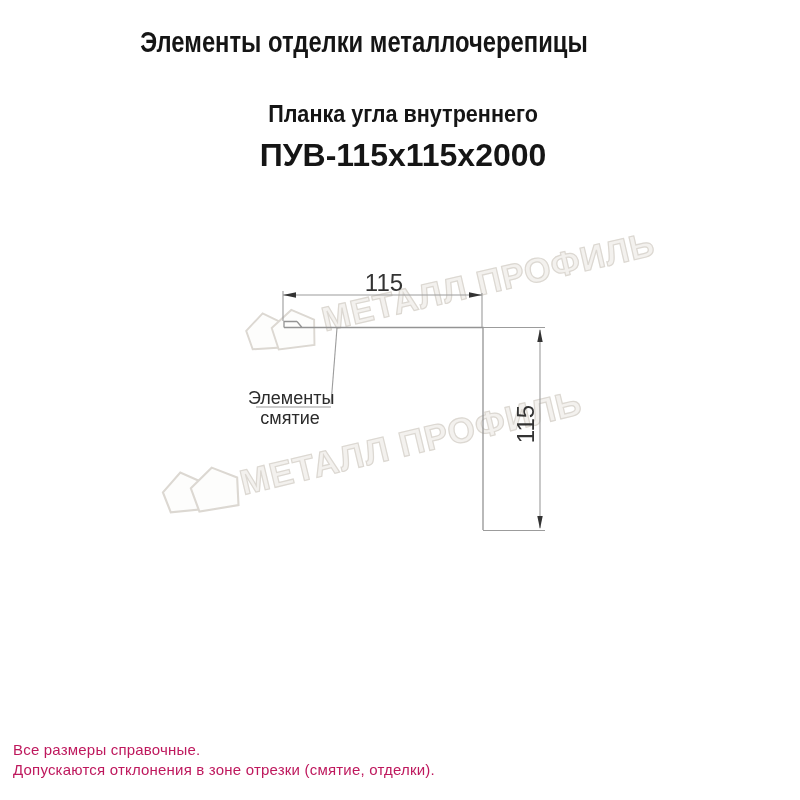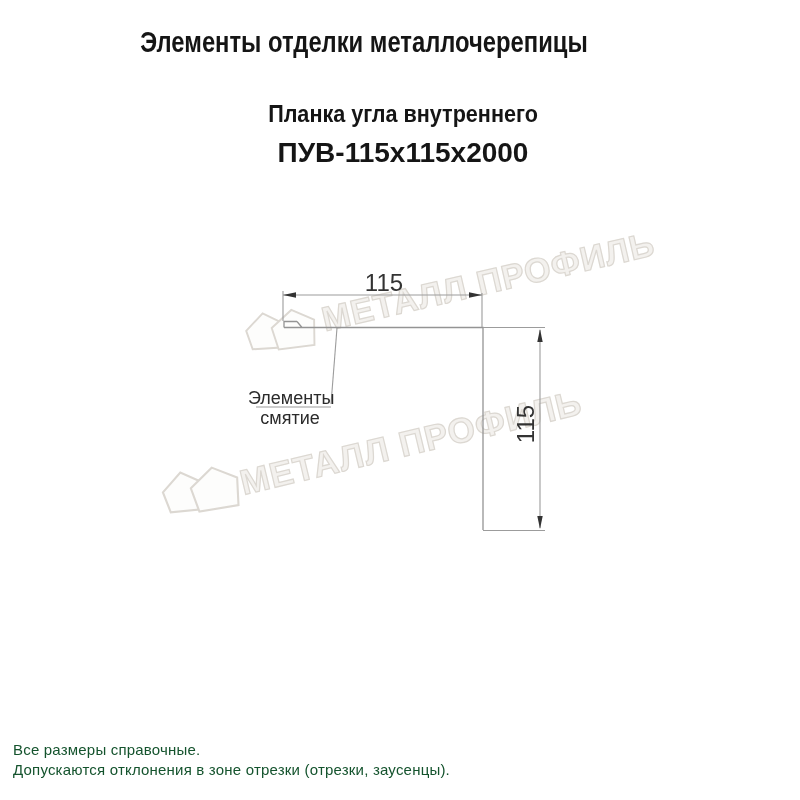--- a/index.html
+++ b/index.html
@@ -10,21 +10,21 @@
   
   .title{
     position:absolute;left:364px;top:26px;white-space:nowrap;
     font-size:29px;font-weight:bold;color:#151515;
     transform:translateX(-50%) scaleX(0.82);
   }
   .subtitle{
     position:absolute;white-space:nowrap;font-weight:bold;color:#151515;
   }
   .subtitle.s1{left:403px;top:100px;font-size:24px;transform:translateX(-50%) scaleX(0.9);}
-  .subtitle.s2{left:403px;top:137px;font-size:28px;transform:translateX(-50%);}
+  .subtitle.s2{left:403px;top:137px;font-size:32px;transform:translateX(-50%);}
   
   .wm-text{
     position:absolute;white-space:nowrap;font-weight:bold;
     font-size:34px;letter-spacing:1px;
     color:#f3f1ee;
     -webkit-text-stroke:1.2px #dcd8d2;
     text-shadow:0 0 1px #e3e0da;
     transform-origin:left top;
   }
   .wm1-text{left:318px;top:301px;transform:rotate(-13deg);}
@@ -40,21 +40,21 @@
   .dimtext{
     font-family:"Liberation Sans", sans-serif;font-size:24px;fill:#333;
   }
   .face-label{
     position:absolute;left:248px;top:388px;width:84px;
     text-align:center;font-size:18px;line-height:20px;color:#2b2b2b;
   }
   
   .footer{
     position:absolute;left:13px;top:740px;font-size:15px;line-height:20px;
-    letter-spacing:0.2px;color:#14532d;
+    letter-spacing:0.2px;color:#be185d;
   }
 </style>
 </head>
 <body>
 
 <div class="page">
 
   <svg class="wm-logo wm1-logo" width="82" height="56" viewBox="0 0 100 70">
     <polygon points="8,30 32,12 54,28 47,58 12,54" fill="#fdfdfc" stroke="#dcd8d2" stroke-width="2.4"></polygon>
     <polygon points="40,32 68,14 94,31 89,62 44,60" fill="#fdfdfc" stroke="#dcd8d2" stroke-width="2.4"></polygon>
@@ -95,16 +95,16 @@
     <text class="dimtext" x="534" y="424" text-anchor="middle" transform="rotate(-90 534 424)">115</text>
   </svg>
 
   <div class="face-label">
     <div>Элементы</div>
     <div>смятие</div>
   </div>
 
   <div class="footer">
     <div>Все размеры справочные.</div>
-    <div>Допускаются отклонения в зоне отрезки (отрезки, заусенцы).</div>
+    <div>Допускаются отклонения в зоне отрезки (смятие, отделки).</div>
   </div>
 
 </div>
 
 </body></html>

